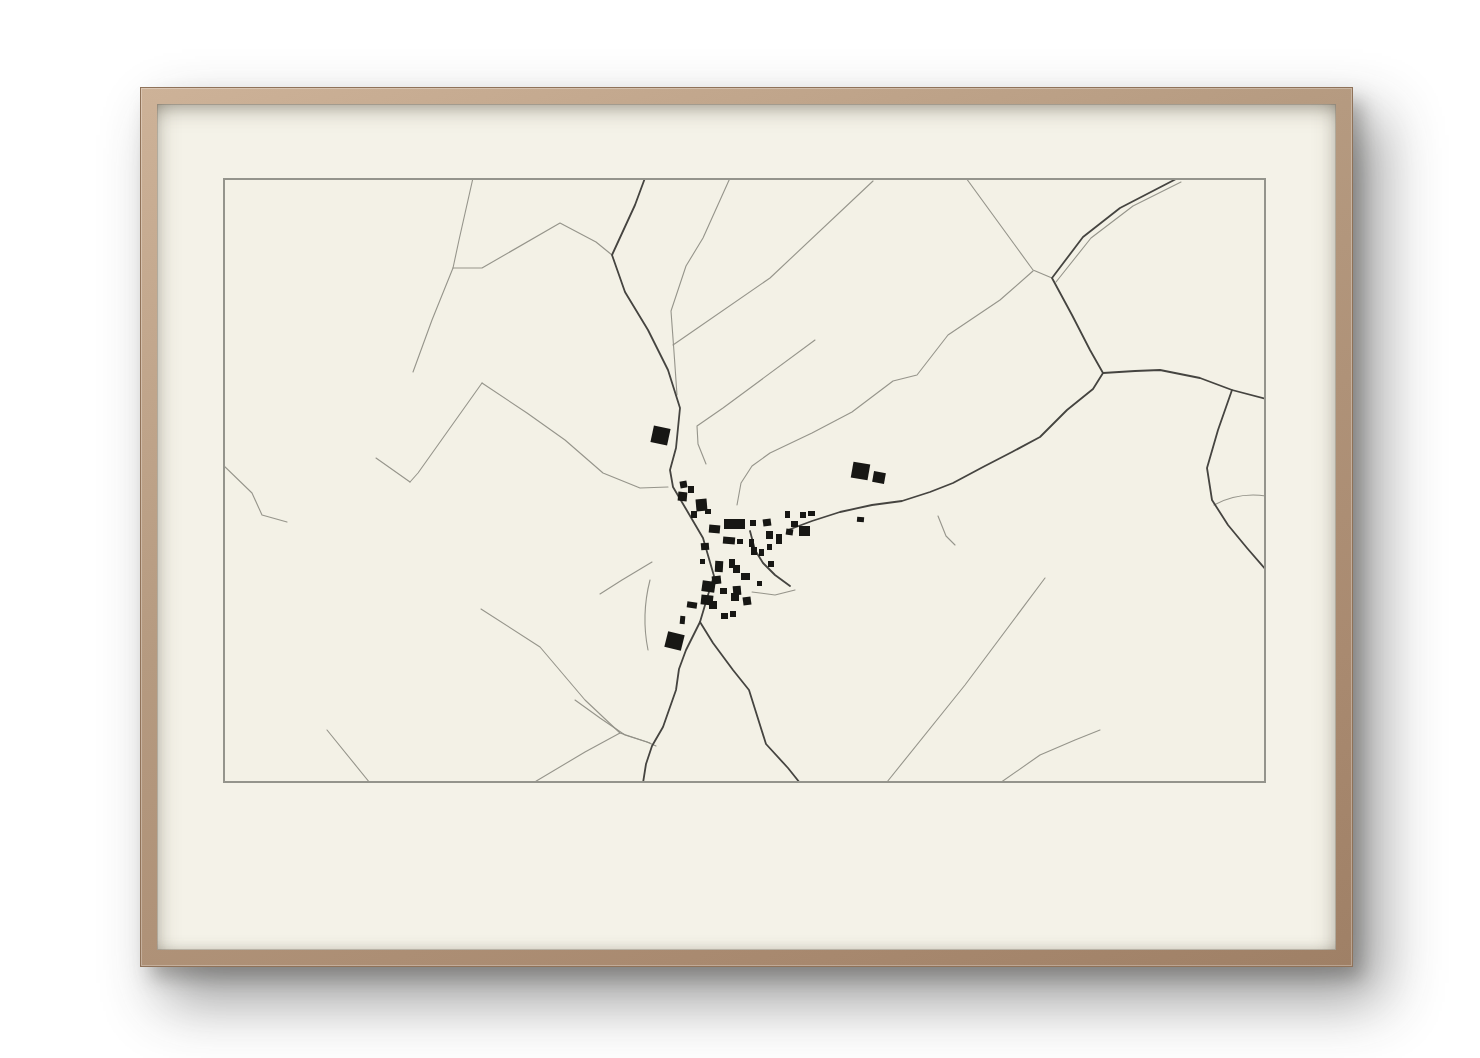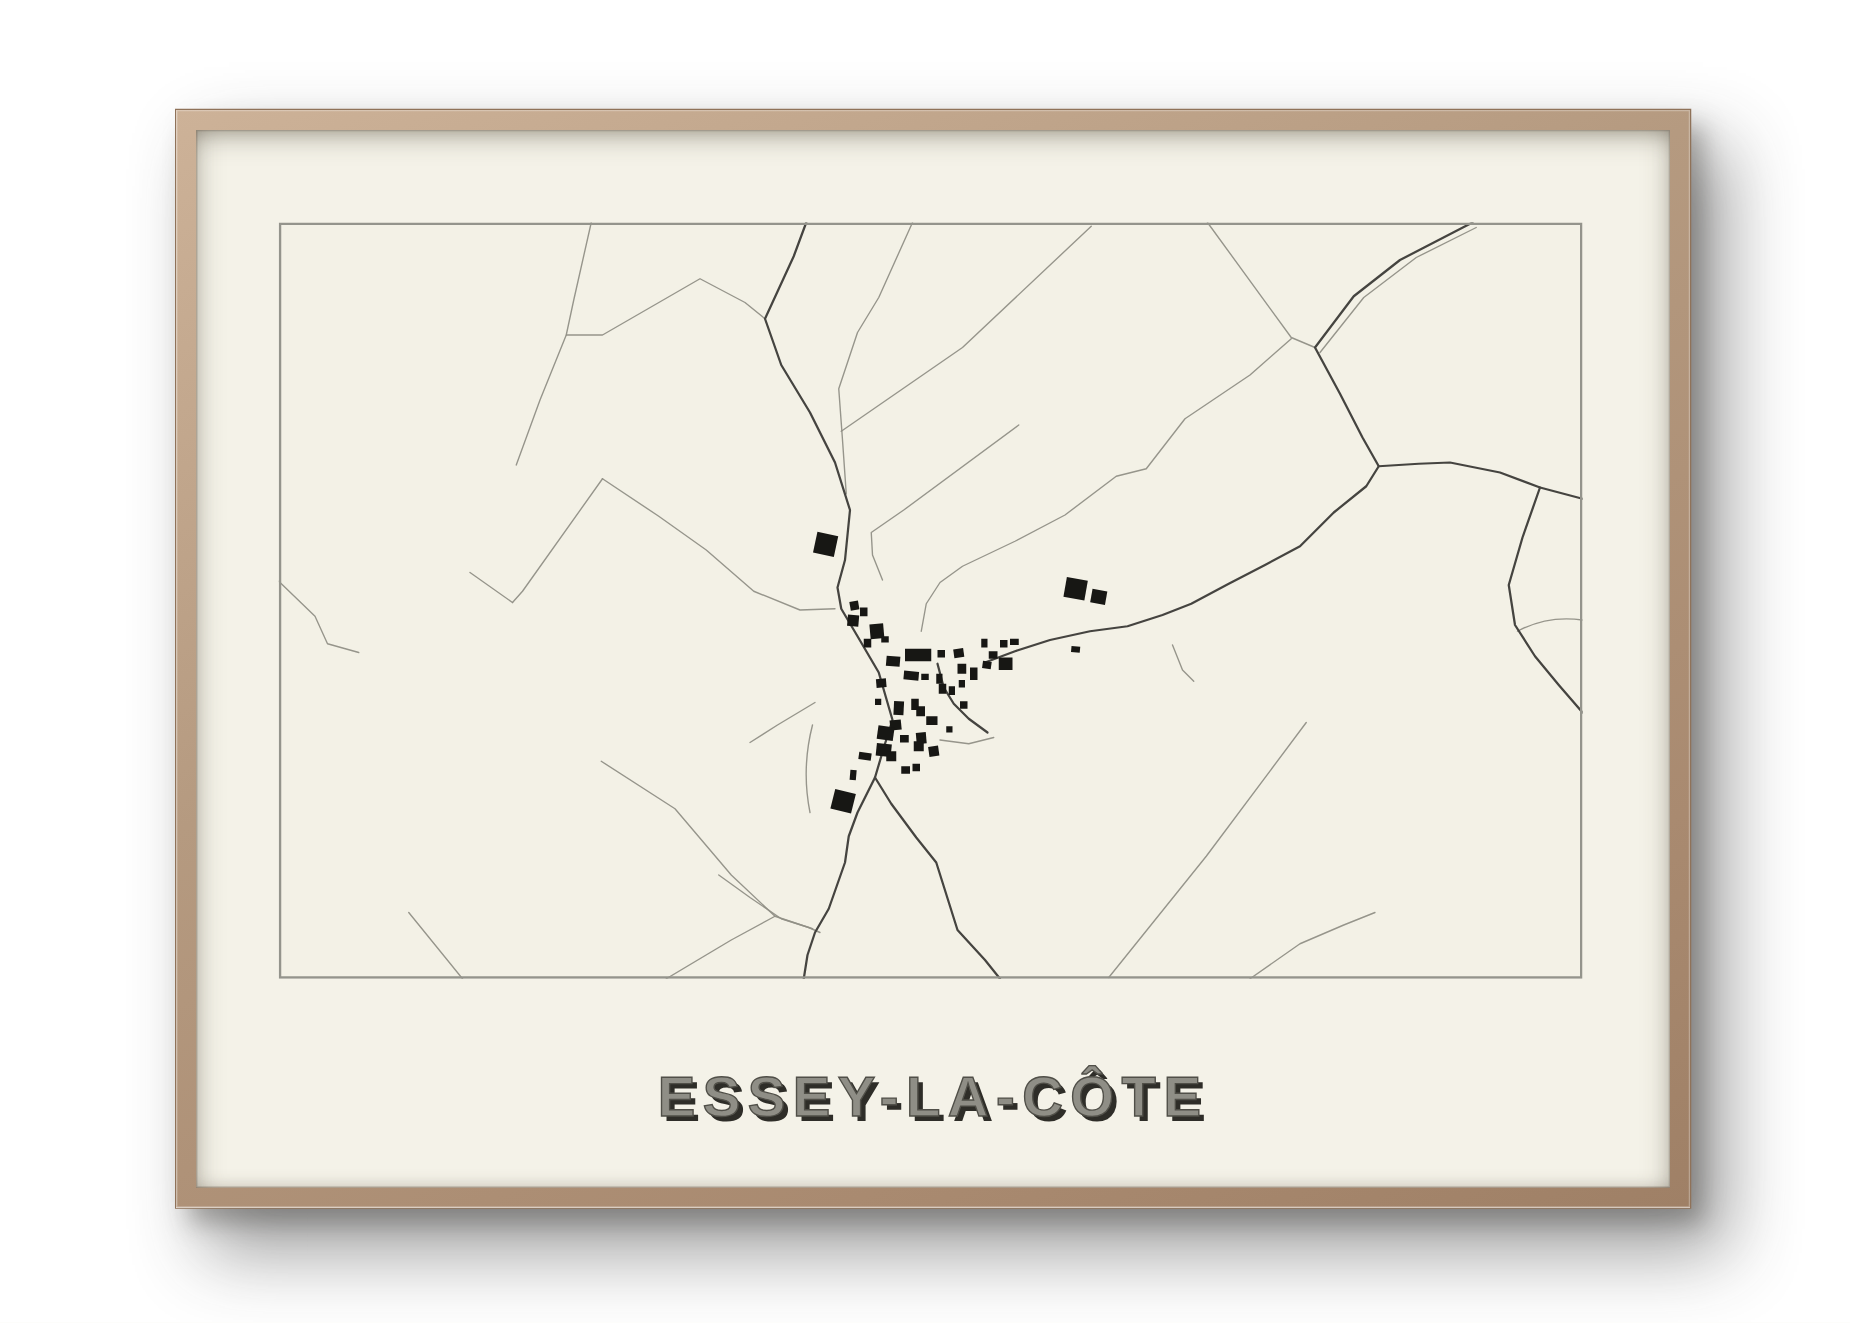--- a/index.html
+++ b/index.html
@@ -151,17 +151,16 @@
               <rect x="486" y="423" width="8" height="8" transform="rotate(0 490 427)" class="building"></rect>
               <rect x="457" y="438" width="5" height="8" transform="rotate(5 459.5 442)" class="building"></rect>
               <rect x="498" y="435" width="7" height="6" transform="rotate(0 501.5 438)" class="building"></rect>
               <rect x="507" y="433" width="6" height="6" transform="rotate(0 510 436)" class="building"></rect>
               <rect x="443" y="455" width="17" height="16" transform="rotate(14 451.5 463)" class="building"></rect>
             </g>
           <rect class="map-frame-rect" x="1" y="1" width="1041" height="603"></rect>
         </svg>
       </div>
 
-      <div class="poster-title">ESSEY-LA-CÔTE</div>
 
     </div>
   </div>
 </div>
 
 </body></html>

